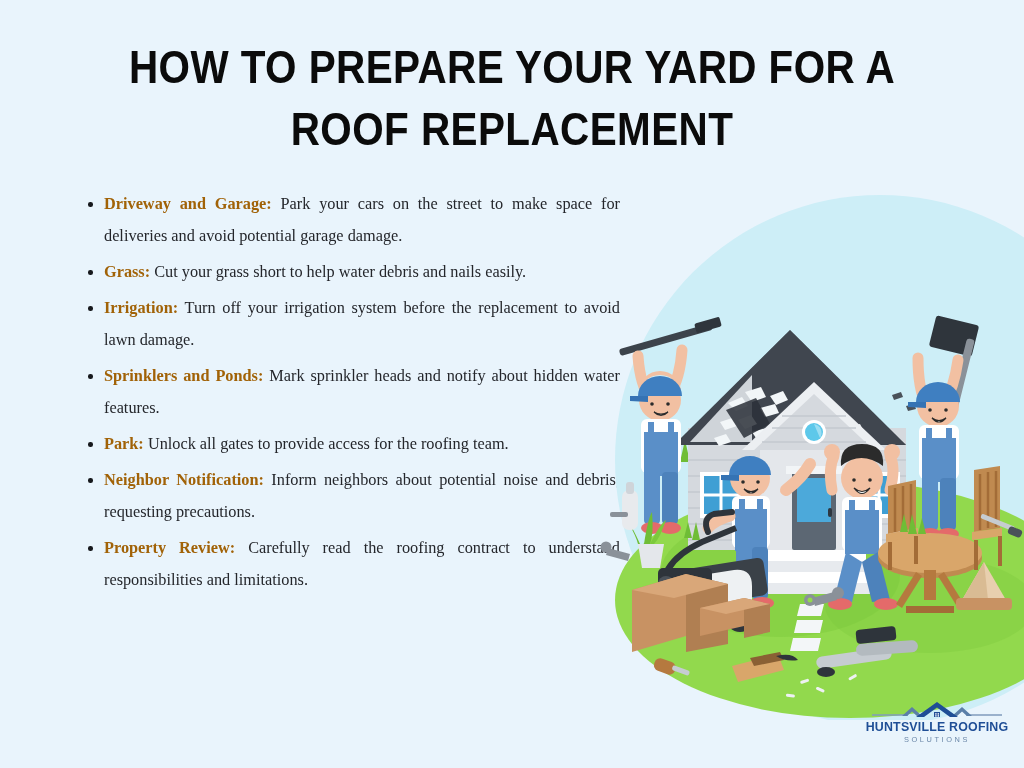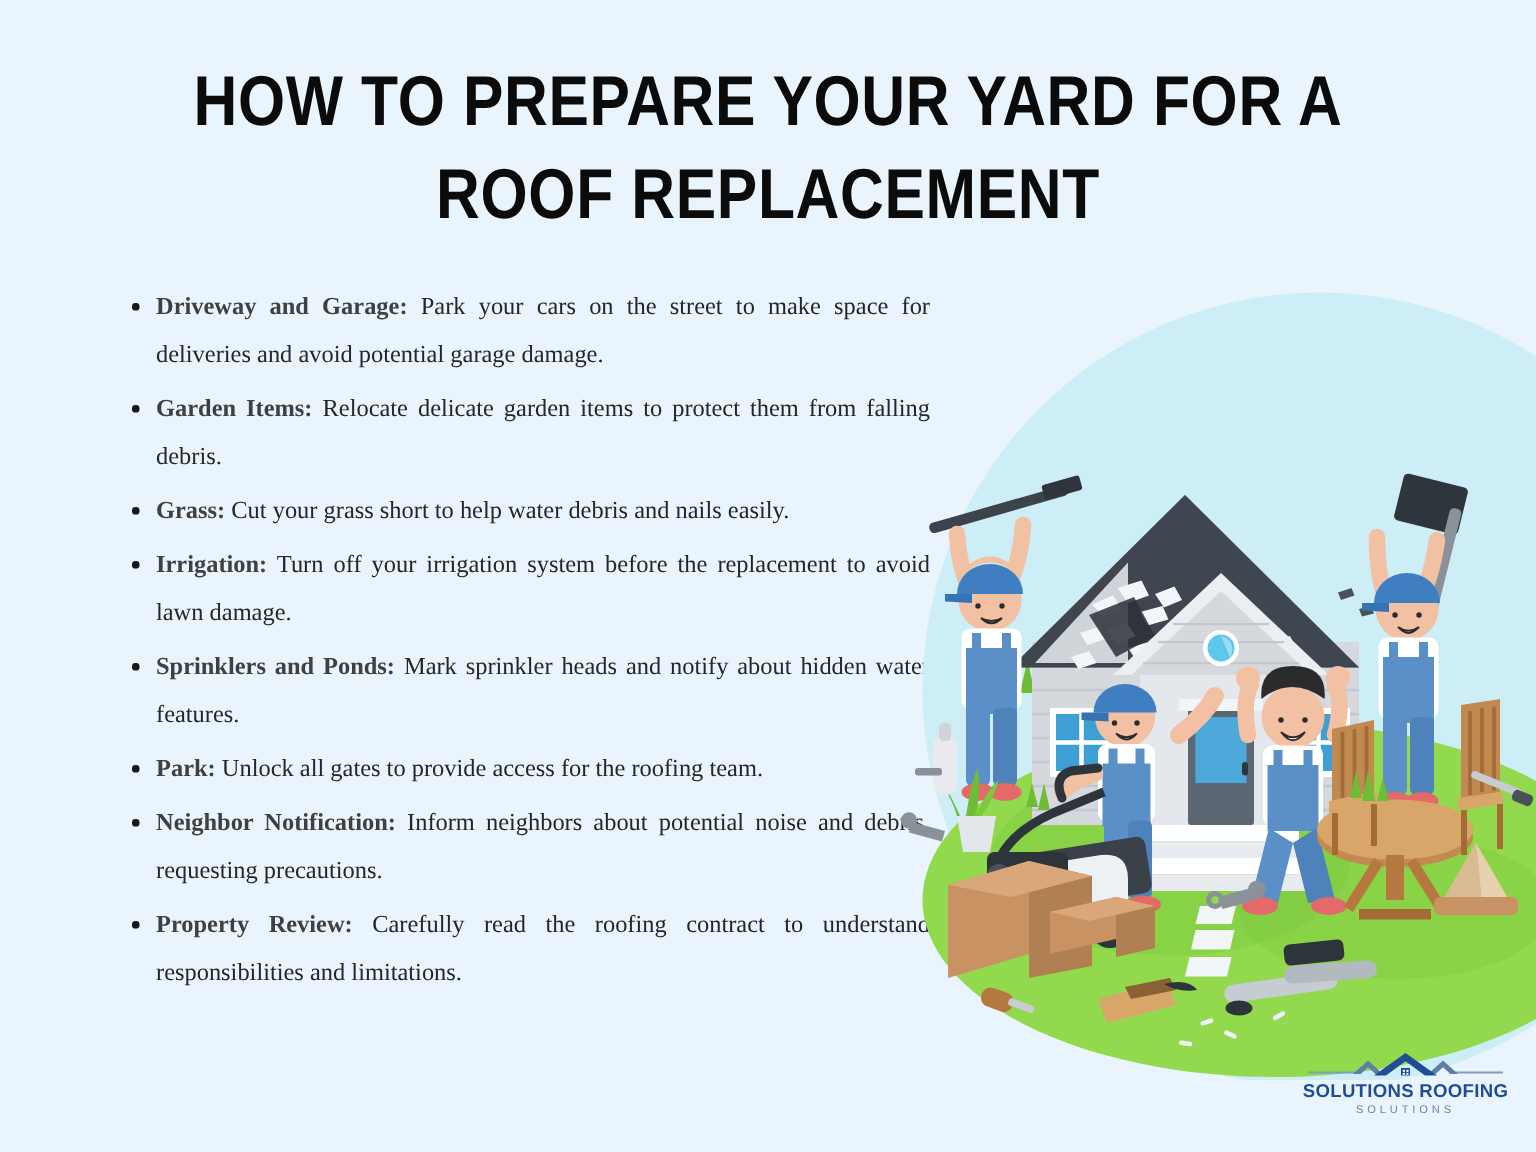--- a/index.html
+++ b/index.html
@@ -43,21 +43,21 @@
     color:#16181c;
     text-align:justify;
     text-justify:inter-word;
   }
   ul.tips li::before{
     content:"";
     position:absolute;left:4px;top:14px;
     width:4.5px;height:4.5px;border-radius:50%;
     background:#16181c;
   }
-  .tip-label{font-weight:bold;color:#404040;}
+  .tip-label{font-weight:bold;color:#a16207;}
   .tip-text{color:#24262b;}
 
   
   .art{
     position:absolute;left:600px;top:160px;width:424px;height:560px;
   }
   .art svg{display:block;width:100%;height:100%;}
 
   
   .logo{
@@ -82,21 +82,20 @@
 <div id="poster">
 
   <div class="title-block">
     <div class="title-line">HOW TO PREPARE YOUR YARD FOR A</div>
     <div class="title-line">ROOF REPLACEMENT</div>
   </div>
 
   <div class="list-block">
     <ul class="tips">
       <li><span class="tip-label">Driveway and Garage:</span> <span class="tip-text">Park your cars on the street to make space for deliveries and avoid potential garage damage.</span></li>
-      <li><span class="tip-label">Garden Items:</span> <span class="tip-text">Relocate delicate garden items to protect them from falling debris.</span></li>
       <li><span class="tip-label">Grass:</span> <span class="tip-text">Cut your grass short to help water debris and nails easily.</span></li>
       <li><span class="tip-label">Irrigation:</span> <span class="tip-text">Turn off your irrigation system before the replacement to avoid lawn damage.</span></li>
       <li><span class="tip-label">Sprinklers and Ponds:</span> <span class="tip-text">Mark sprinkler heads and notify about hidden water features.</span></li>
       <li><span class="tip-label">Park:</span> <span class="tip-text">Unlock all gates to provide access for the roofing team.</span></li>
       <li><span class="tip-label">Neighbor Notification:</span> <span class="tip-text">Inform neighbors about potential noise and debris, requesting precautions.</span></li>
       <li><span class="tip-label">Property Review:</span> <span class="tip-text">Carefully read the roofing contract to understand responsibilities and limitations.</span></li>
     </ul>
   </div>
 
   <div class="art">
@@ -404,17 +403,17 @@
       <line x1="102" y1="15" x2="138" y2="15" stroke="#7f9bbd" stroke-width="1.4"></line>
       <path d="M38 16 L48 7 L58 16 L53 16 L48 11.5 L43 16 Z" fill="#5b7fa8"></path>
       <path d="M108 16 L98 7 L88 16 L93 16 L98 11.5 L103 16 Z" fill="#5b7fa8"></path>
       <path d="M52 17 L73 2 L94 17 L86 17 L73 7.5 L60 17 Z" fill="#1f4e96"></path>
       <rect x="70" y="12" width="6" height="5" fill="#1f4e96"></rect>
       <rect x="71.2" y="13.2" width="1.4" height="1.4" fill="#ffffff"></rect>
       <rect x="73.6" y="13.2" width="1.4" height="1.4" fill="#ffffff"></rect>
       <rect x="71.2" y="15.2" width="1.4" height="1.4" fill="#ffffff"></rect>
       <rect x="73.6" y="15.2" width="1.4" height="1.4" fill="#ffffff"></rect>
     </svg>
-    <div class="logo-name">SOLUTIONS ROOFING</div>
+    <div class="logo-name">HUNTSVILLE ROOFING</div>
     <div class="logo-sub">SOLUTIONS</div>
   </div>
 
 </div>
 
 </body></html>

